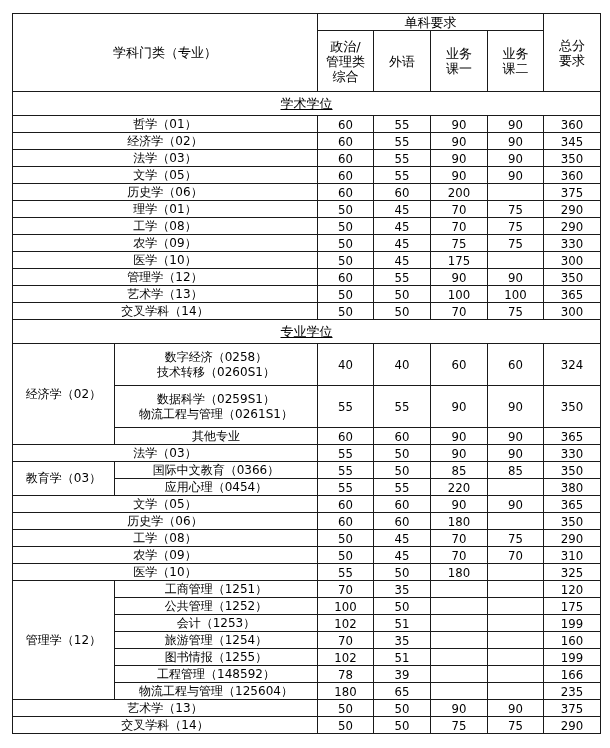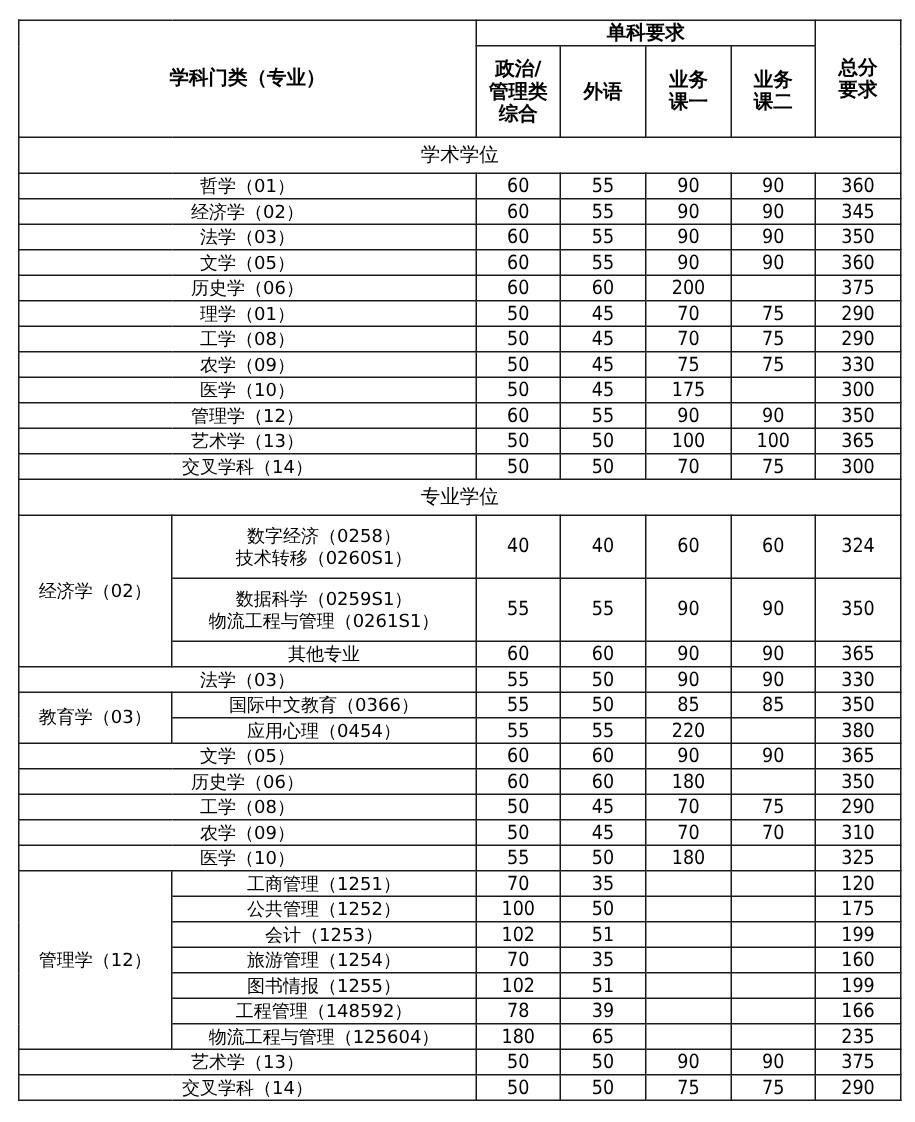--- a/index.html
+++ b/index.html
@@ -2,25 +2,25 @@
 <html><head>
   <meta charset="utf-8">
   <style>
     html, body { margin: 0; padding: 0; background: #ffffff; }
     body { width: 610px; height: 748px; position: relative; overflow: hidden;
       font-family: "DejaVu Sans", "Liberation Sans", sans-serif; color: #000; }
     table.score { position: absolute; left: 12px; top: 13px; width: 588px;
       border-collapse: collapse; table-layout: fixed; font-size: 12px; }
     table.score td, table.score th { border: 1px solid #1a1a1a; padding: 0;
       text-align: center; vertical-align: middle; line-height: 15px; font-weight: normal; }
-    table.score th { font-weight: bold; font-size: 13px; }
+    table.score th { font-weight: normal; font-size: 13px; }
     .hdr-main { height: 77px; }
     .hdr-top { height: 17px; }
     .hdr-sub { height: 59px; line-height: 17px; }
-    .section td { height: 23px; font-weight: bold; font-size: 13px; }
+    .section td { height: 23px; font-weight: bold; font-size: 13px; text-decoration: underline; }
     .row td { height: 16px; }
     .row2 td { height: 41px; }
     .two-line { line-height: 19px; }
     .num { font-family: "DejaVu Sans Condensed", "Liberation Sans Narrow", "Liberation Sans", sans-serif; font-size: 13px; }
   </style>
 </head>
 <body>
 
 <table class="score">
   <colgroup>

